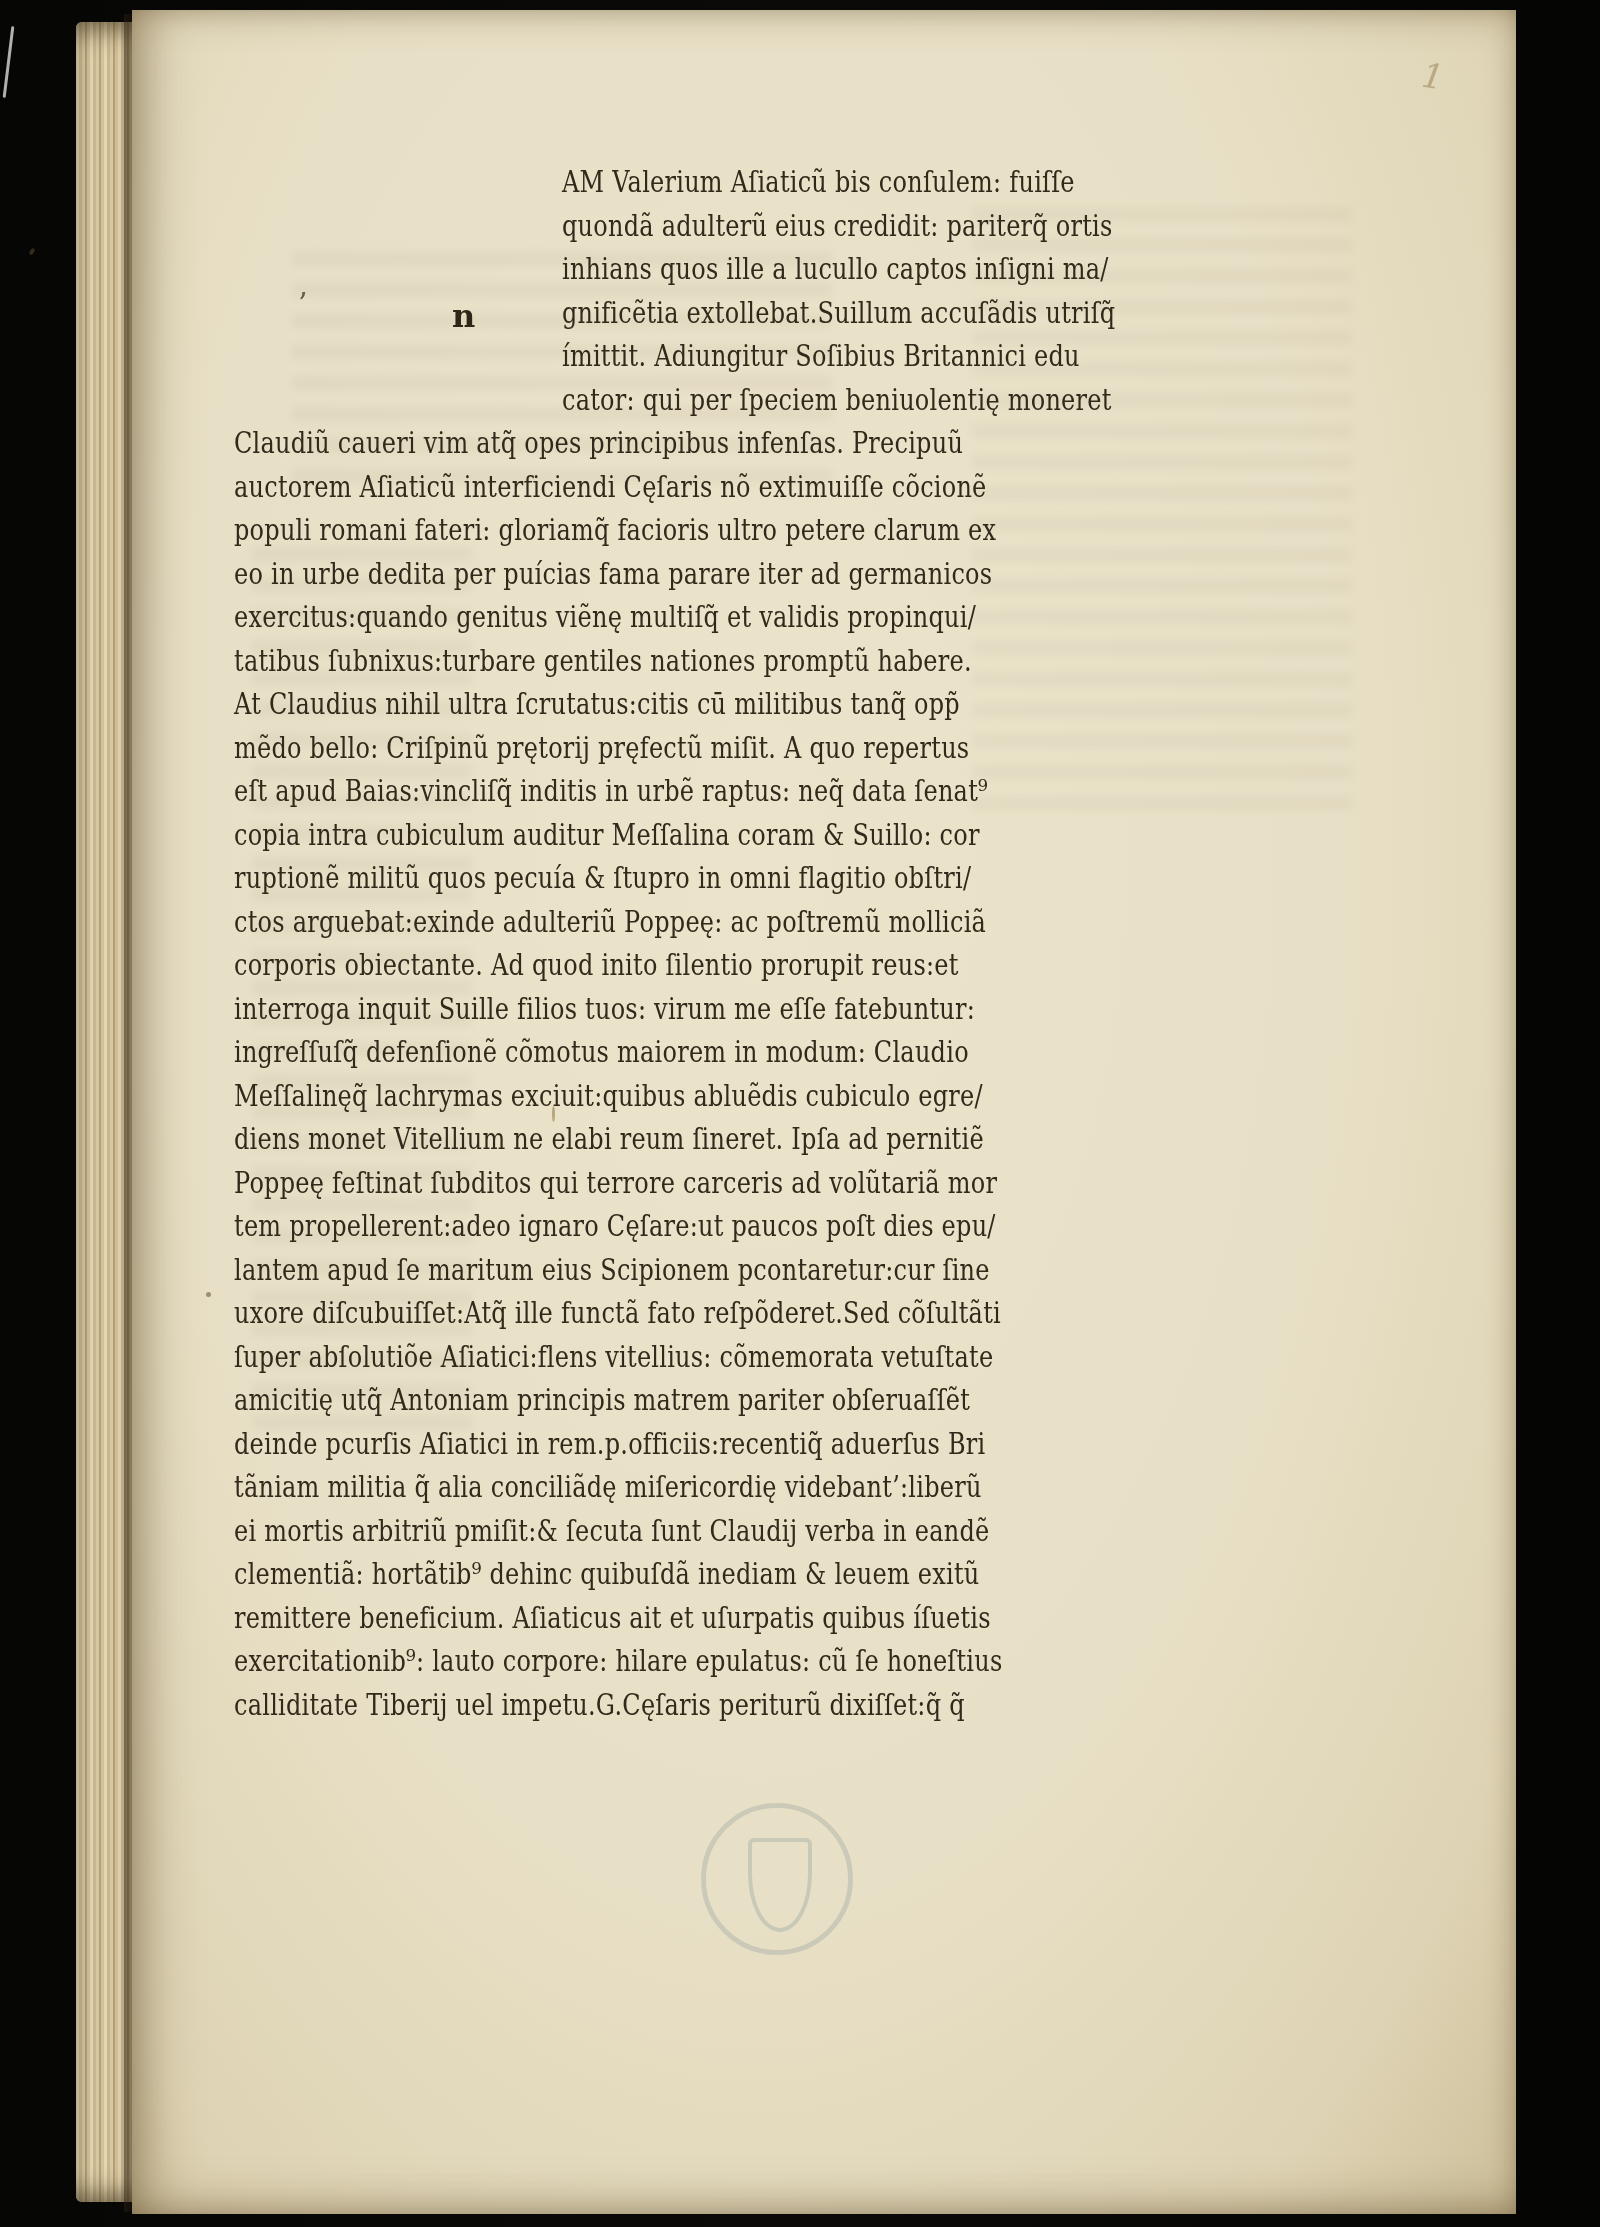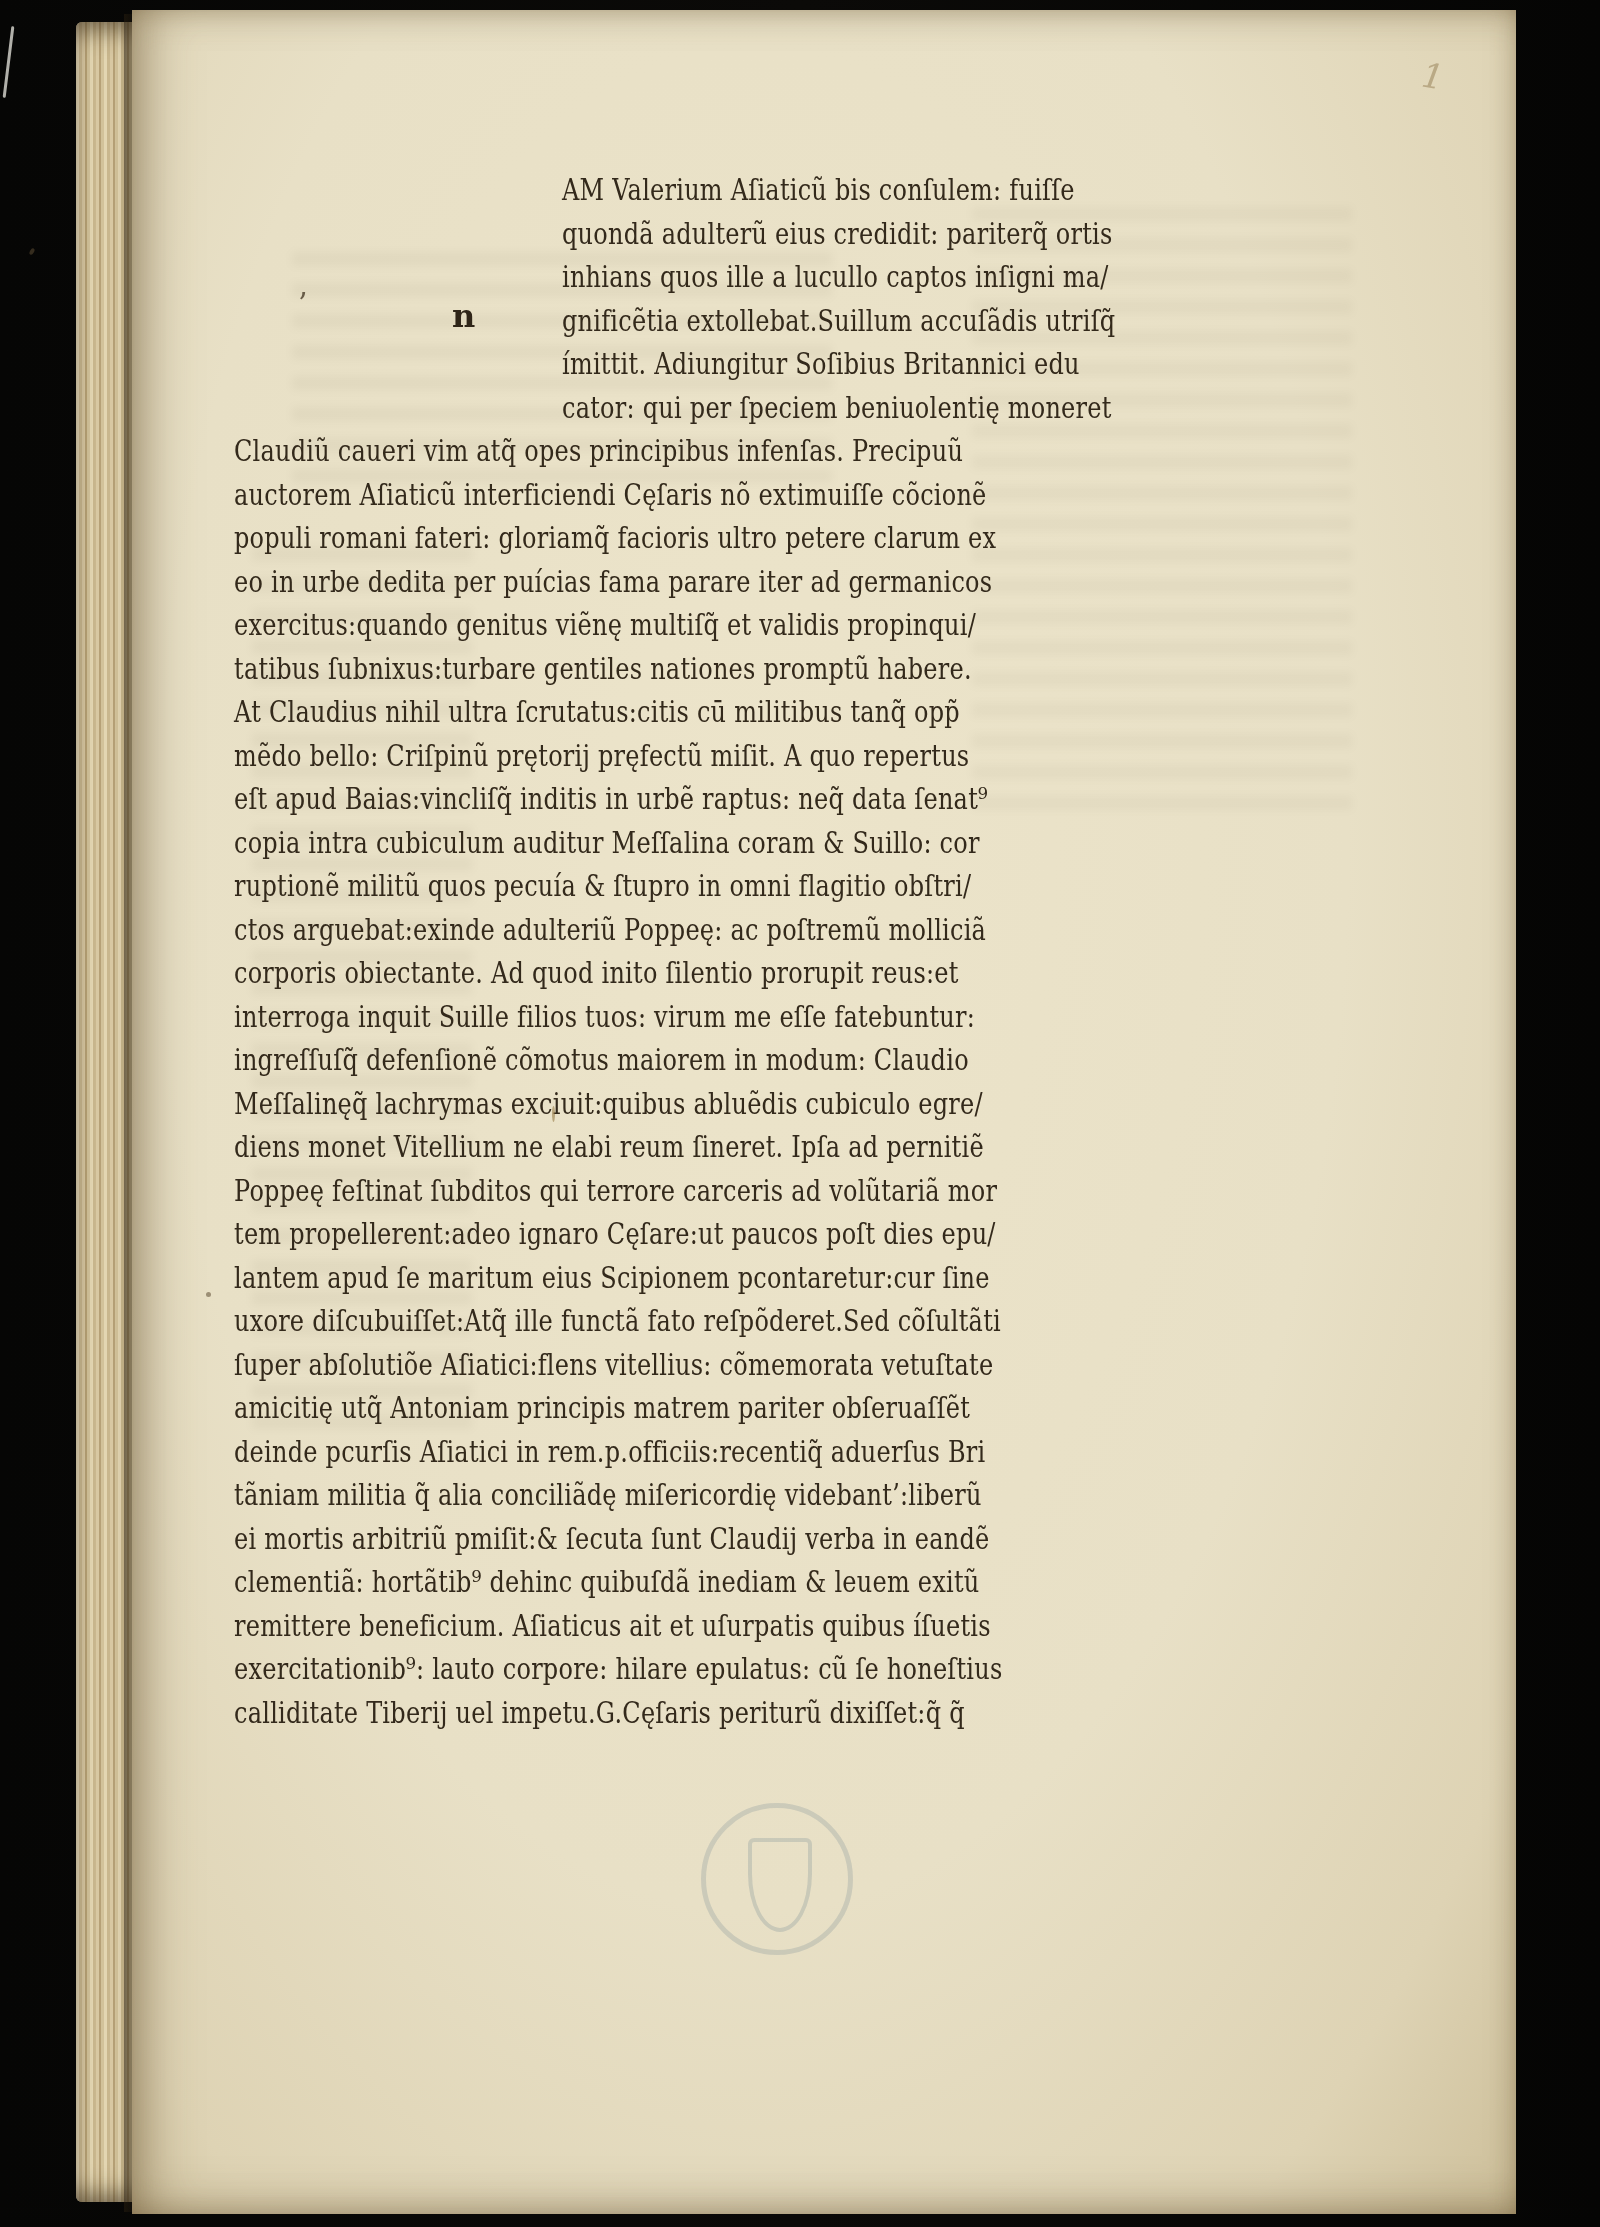--- a/index.html
+++ b/index.html
@@ -43,21 +43,21 @@
   .ghost.g1 { left:160px; top:225px; width:540px; height:250px; }
   .ghost.g2 { left:120px; top:520px; width:220px; height:900px; }
   .ghost.g3 { left:840px; top:180px; width:380px; height:620px; opacity:.05; }
   .folio {
     position:absolute; left:1290px; top:46px;
     font-size:34px; font-style:italic; color:#b3a17c; opacity:.85;
     transform:rotate(9deg);
   }
   .text-block {
     position:absolute; left:102px; top:150px; width:730px;
-    color:#33291b; font-size:30px; line-height:43.5px;margin-top:8px;
+    color:#33291b; font-size:30px; line-height:43.5px;
   }
   .line { white-space:nowrap; transform:scaleX(0.8); transform-origin:left center; letter-spacing:.3px; }
   .line.indent { padding-left:410px; }
   .guide-letter {
     position:absolute; left:320px; top:287px;
     font-size:32px; font-weight:bold; color:#2f2518;
   }
   .marginal-mark {
     position:absolute; left:166px; top:276px;
     font-size:30px; color:#4a3d2a; opacity:.8;

